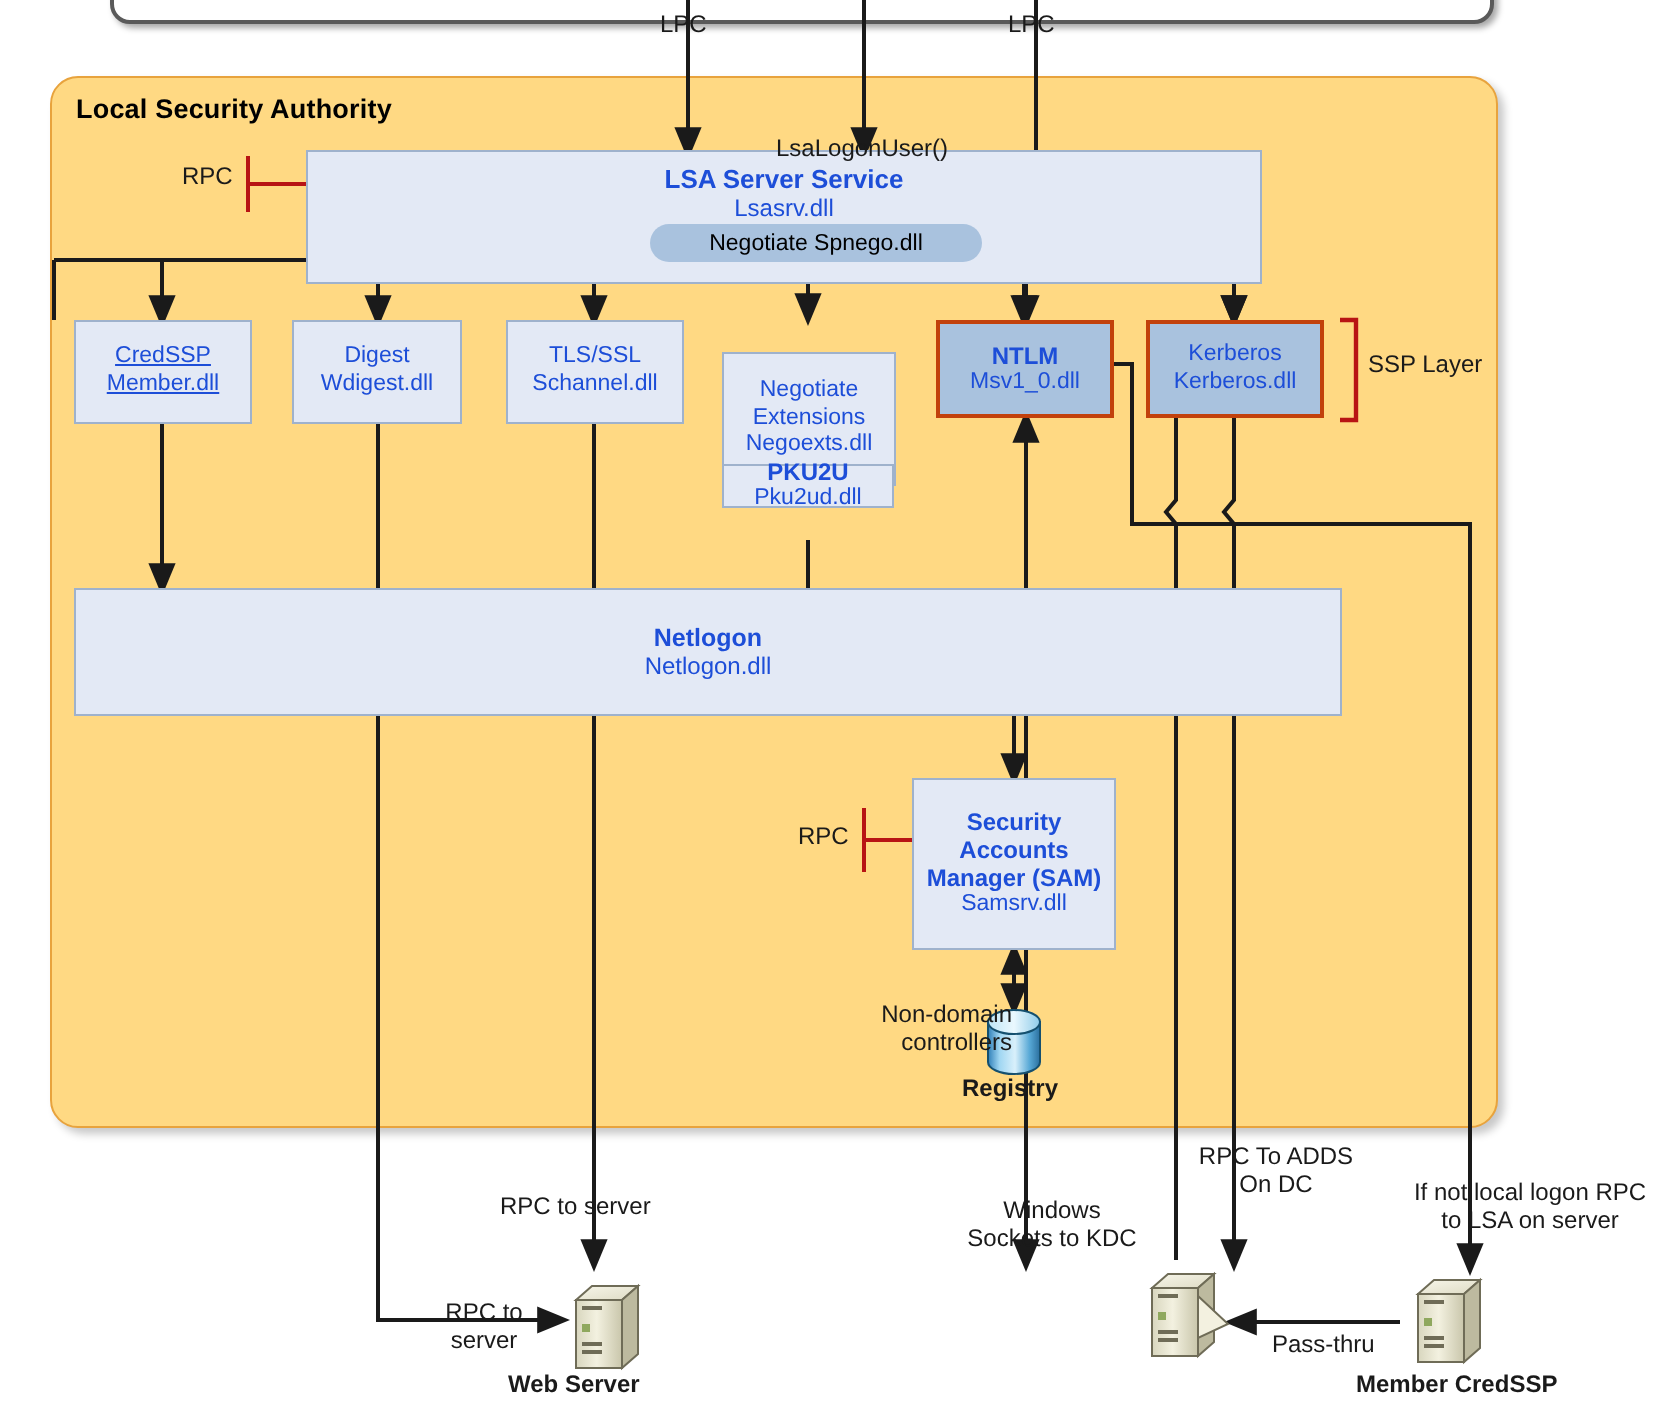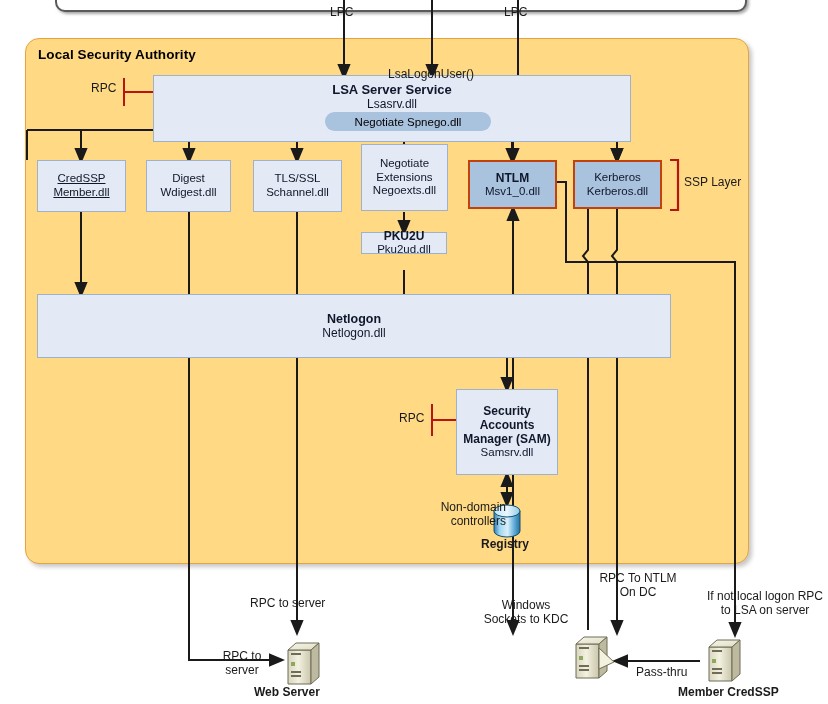--- a/index.html
+++ b/index.html
@@ -56,21 +56,21 @@
   
   .box {
     position: absolute;
     box-sizing: border-box;
     display: flex;
     flex-direction: column;
     align-items: center;
     justify-content: center;
     text-align: center;
     line-height: 1.18;
-    color: #0f172a;
+    color: #1d4ed8;
   }
   .box-light {
     background: #e3e9f5;
     border: 1px solid #9fb2cc;
   }
   .box-blue {
     background: #a9c2de;
     border: 2px solid #c2410c;
   }
   .box .ttl { font-weight: bold; }
@@ -96,21 +96,21 @@
     display: flex;
     align-items: center;
     justify-content: center;
     font-size: 11.5px;
     color: #000;
   }
 
   #ssp-credssp   { left: 37px;  top: 160px; width: 89px; height: 52px; font-size: 11.5px; text-decoration: underline; }
   #ssp-digest    { left: 146px; top: 160px; width: 85px; height: 52px; font-size: 11.5px; }
   #ssp-tls       { left: 253px; top: 160px; width: 89px; height: 52px; font-size: 11.5px; }
-  #ssp-negoexts  { left: 361px; top: 144px; width: 87px; height: 67px; font-size: 11.5px; }
+  #ssp-negoexts  { left: 361px; top: 176px; width: 87px; height: 67px; font-size: 11.5px; }
   #ssp-ntlm      { left: 468px; top: 160px; width: 89px; height: 49px; font-size: 11.5px; }
   #ssp-kerberos  { left: 573px; top: 160px; width: 89px; height: 49px; font-size: 11.5px; }
   #ssp-ntlm .ttl, #ssp-kerberos .ttl { font-size: 12px; }
 
   #pku2u         { left: 361px; top: 232px; width: 86px; height: 22px; font-size: 11.5px; }
   #pku2u .ttl    { font-size: 12px; }
 
   #netlogon {
     left: 37px; top: 294px; width: 634px; height: 64px; font-size: 12px;
   }
@@ -366,18 +366,18 @@
   <div class="lbl" id="lbl-lpc-right">LPC</div>
   <div class="lbl" id="lbl-rpc-lsa">RPC</div>
   <div class="lbl" id="lbl-ssp-layer">SSP Layer</div>
   <div class="lbl" id="lbl-rpc-sam">RPC</div>
   <div class="lbl" id="lbl-nondomain" style="width:86px; white-space:normal;">Non-domain controllers</div>
   <div class="lbl bold" id="lbl-registry">Registry</div>
   <div class="lbl" id="lbl-rpc-to-server-top">RPC to server</div>
   <div class="lbl" id="lbl-rpc-to-server-left" style="width:62px; white-space:normal;">RPC to server</div>
   <div class="lbl bold" id="lbl-web-server">Web Server</div>
   <div class="lbl" id="lbl-winsock" style="width:86px; white-space:normal;">Windows Sockets to KDC</div>
-  <div class="lbl" id="lbl-rpc-adds" style="width:92px; white-space:normal;">RPC To NTLM On DC</div>
+  <div class="lbl" id="lbl-rpc-adds" style="width:92px; white-space:normal;">RPC To ADDS On DC</div>
   <div class="lbl" id="lbl-ifnotlocal" style="width:122px; white-space:normal;">If not local logon RPC to LSA  on server</div>
   <div class="lbl" id="lbl-passthru">Pass-thru</div>
   <div class="lbl bold" id="lbl-member-server">Member CredSSP</div>
 
 </div>
 
 </body></html>

